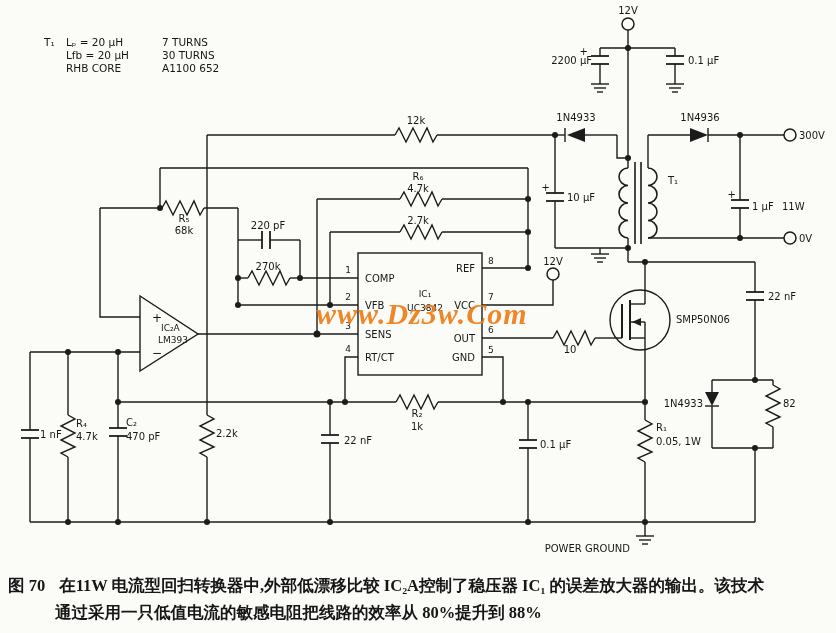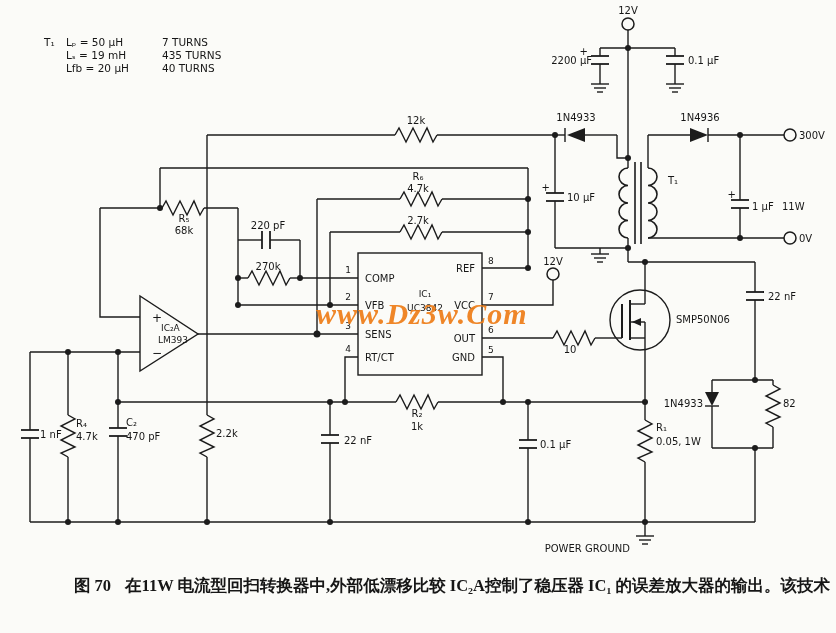--- a/index.html
+++ b/index.html
@@ -13,44 +13,44 @@
   .term{fill:#fbfbf8;stroke:#1c1c1c;stroke-width:1.5;}
   #xfmr-table{position:absolute;left:44px;top:36px;font-size:10.5px;line-height:13px;}
   #xfmr-table .row{display:flex;}
   #xfmr-table .desig{width:22px;}
   #xfmr-table .param{width:96px;}
   #watermark{position:absolute;left:316px;top:297px;width:220px;
      font-family:Liberation Serif, serif;font-style:italic;font-weight:bold;
      font-size:30px;letter-spacing:1px;color:#ee7d17;opacity:.92;white-space:nowrap;}
   #caption{position:absolute;left:8px;top:572px;width:822px;
      font-family:"Liberation Serif","DejaVu Serif",serif;
-     font-size:16.5px;font-weight:600;line-height:27px;text-align:right;}
+     font-size:16.5px;font-weight:600;line-height:27px;}
   #caption .fig{margin-right:14px;}
   #caption .l2{margin-left:47px;}
 </style>
 </head>
 <body>
 
 <div id="page">
 
   <div id="xfmr-table">
     <div class="row">
       <span class="desig">T₁</span>
-      <span class="param">Lₚ = 50 μH</span>
+      <span class="param">Lₚ = 20 μH</span>
       <span class="turns">7 TURNS</span>
     </div>
     <div class="row">
       <span class="desig"></span>
-      <span class="param">Lₛ = 19 mH</span>
-      <span class="turns">435 TURNS</span>
+      <span class="param">Lfb = 20 μH</span>
+      <span class="turns">30 TURNS</span>
     </div>
     <div class="row">
       <span class="desig"></span>
-      <span class="param">Lfb = 20 μH</span>
-      <span class="turns">40 TURNS</span>
+      <span class="param">RHB CORE</span>
+      <span class="turns">A1100 652</span>
     </div>
   </div>
 
   <svg id="schematic" width="836" height="566" viewBox="0 0 836 566">
     <defs>
       <path id="rz" d="M0,0 L4,-7 L11,7 L18,-7 L25,7 L32,-7 L38,7 L42,0"></path>
       <g id="cap">
           <line x1="-9" y1="0" x2="9" y2="0" stroke-width="1.8"></line>
           <line x1="-9" y1="8" x2="9" y2="8" stroke-width="1.8"></line>
         </g>
@@ -337,15 +337,16 @@
       <text x="540" y="448" font-size="10">0.1 μF</text>
       <text x="630" y="552" font-size="10" text-anchor="end">POWER GROUND</text>
     </svg>
 
   <div id="watermark">www.Dz3w.Com</div>
 
   <div id="caption">
     <div>
       <span class="fig">图 70</span><span>在11W 电流型回扫转换器中,外部低漂移比较 IC₂A控制了稳压器 IC₁ 的误差放大器的输出。该技术</span>
     </div>
+    <div class="l2">通过采用一只低值电流的敏感电阻把线路的效率从 80%提升到 88%</div>
   </div>
 
 </div>
 
 </body></html>

